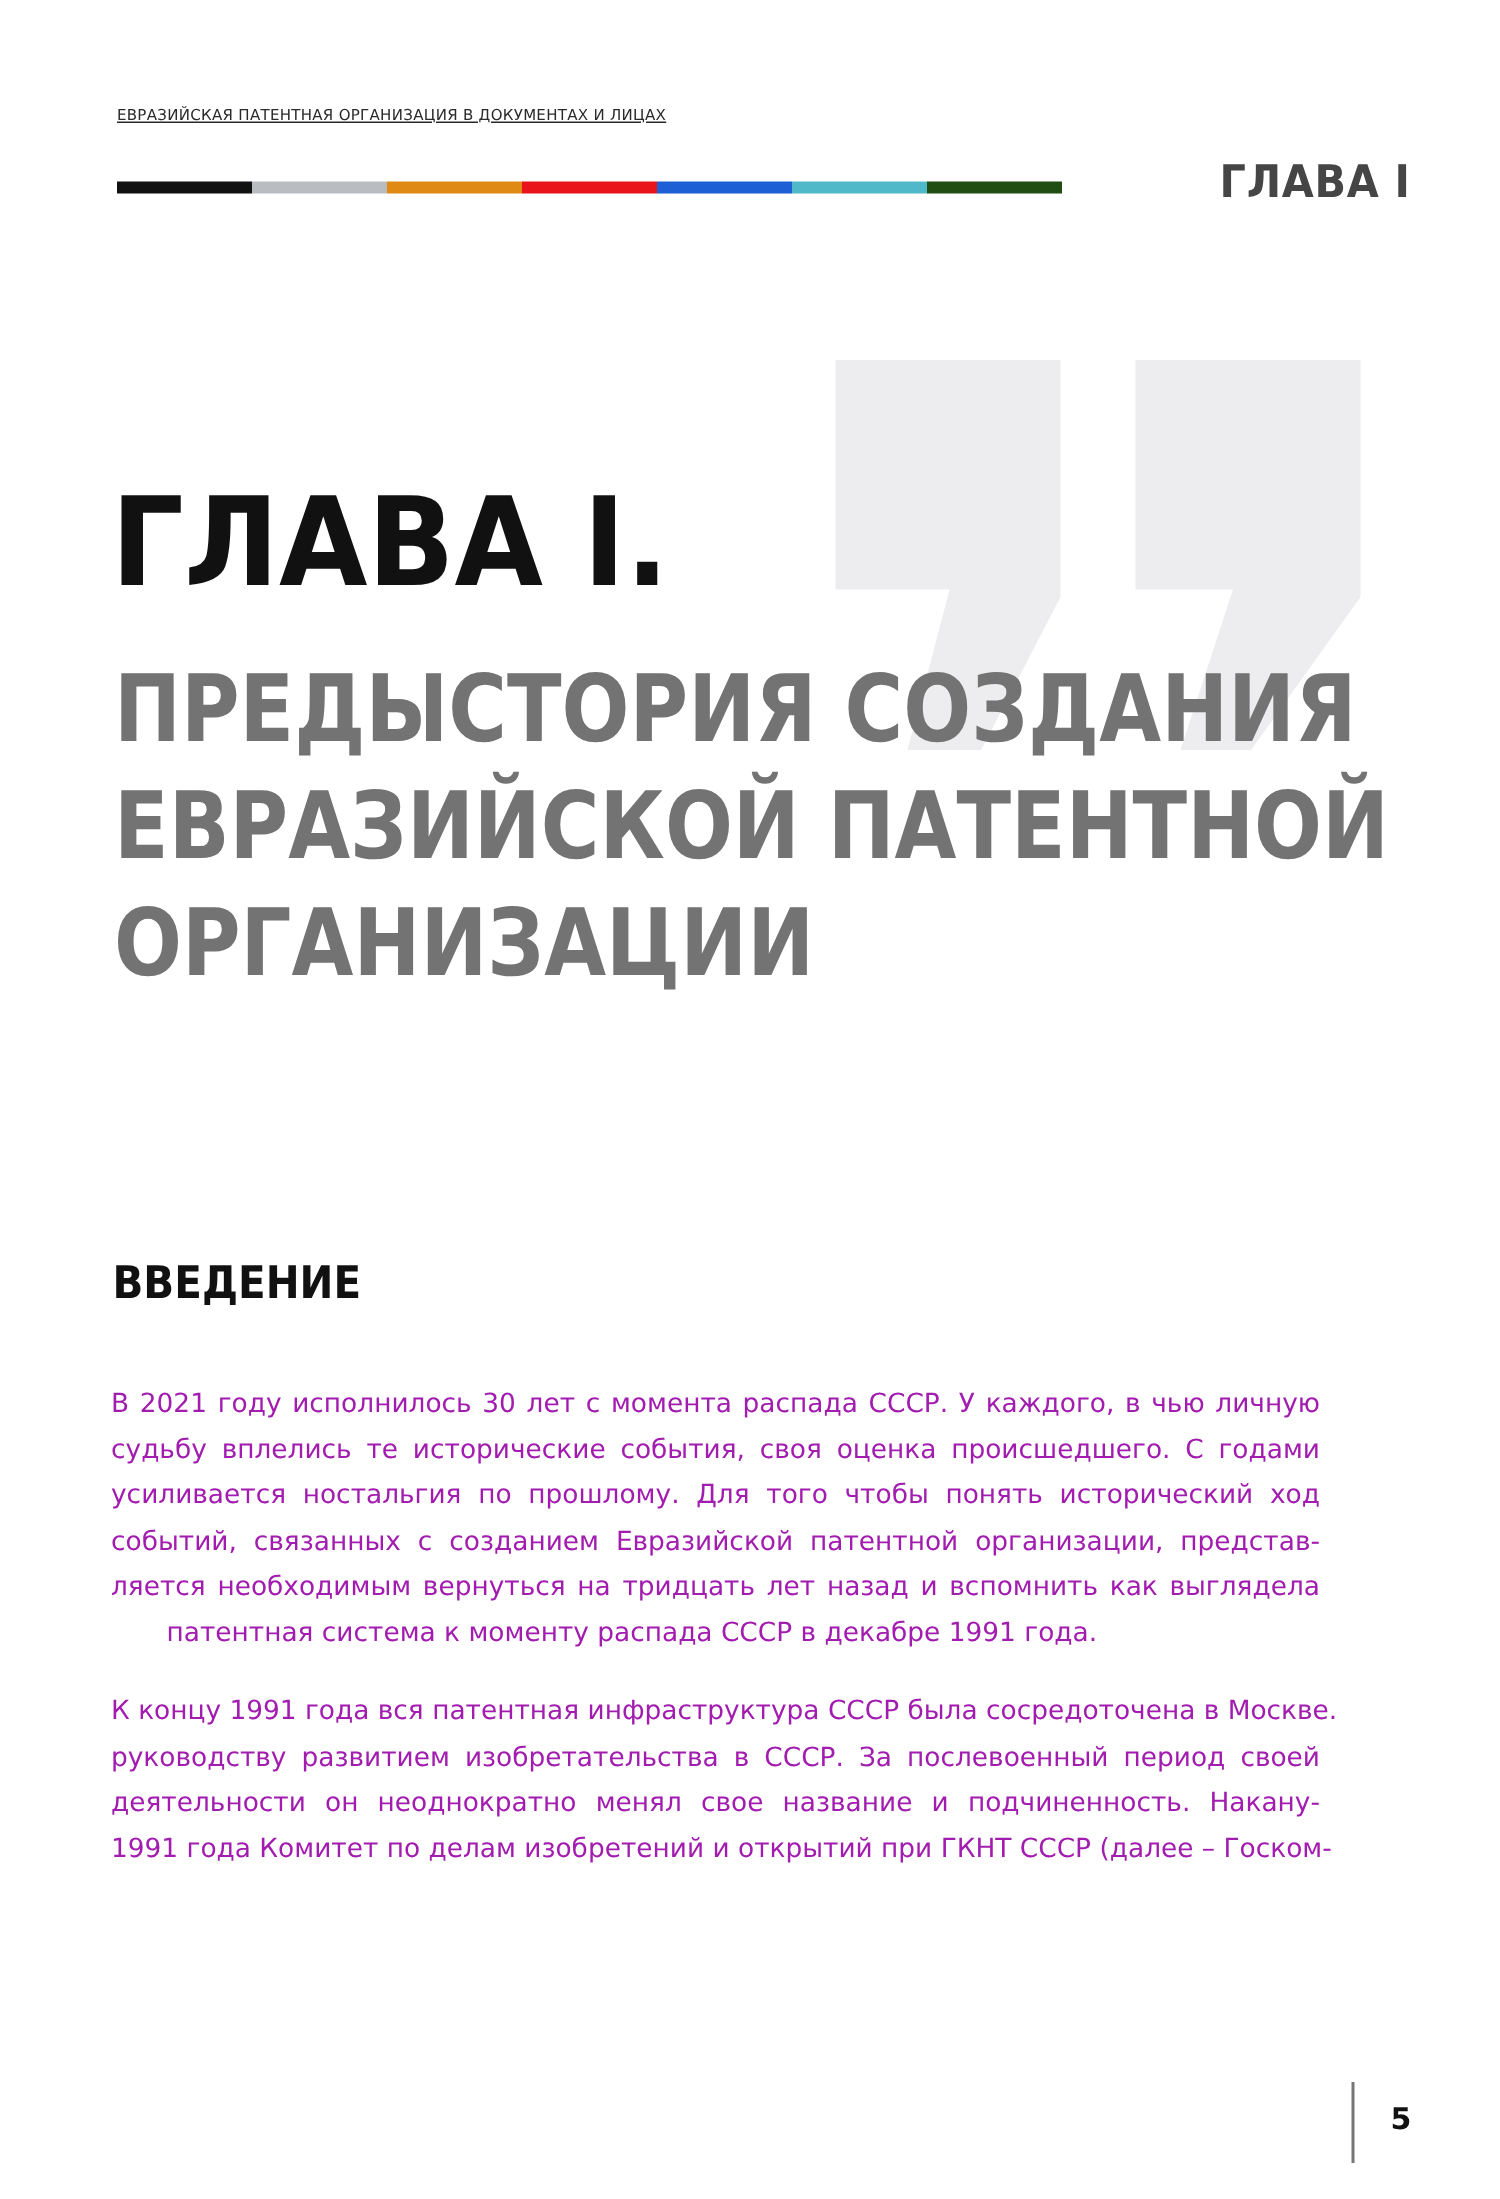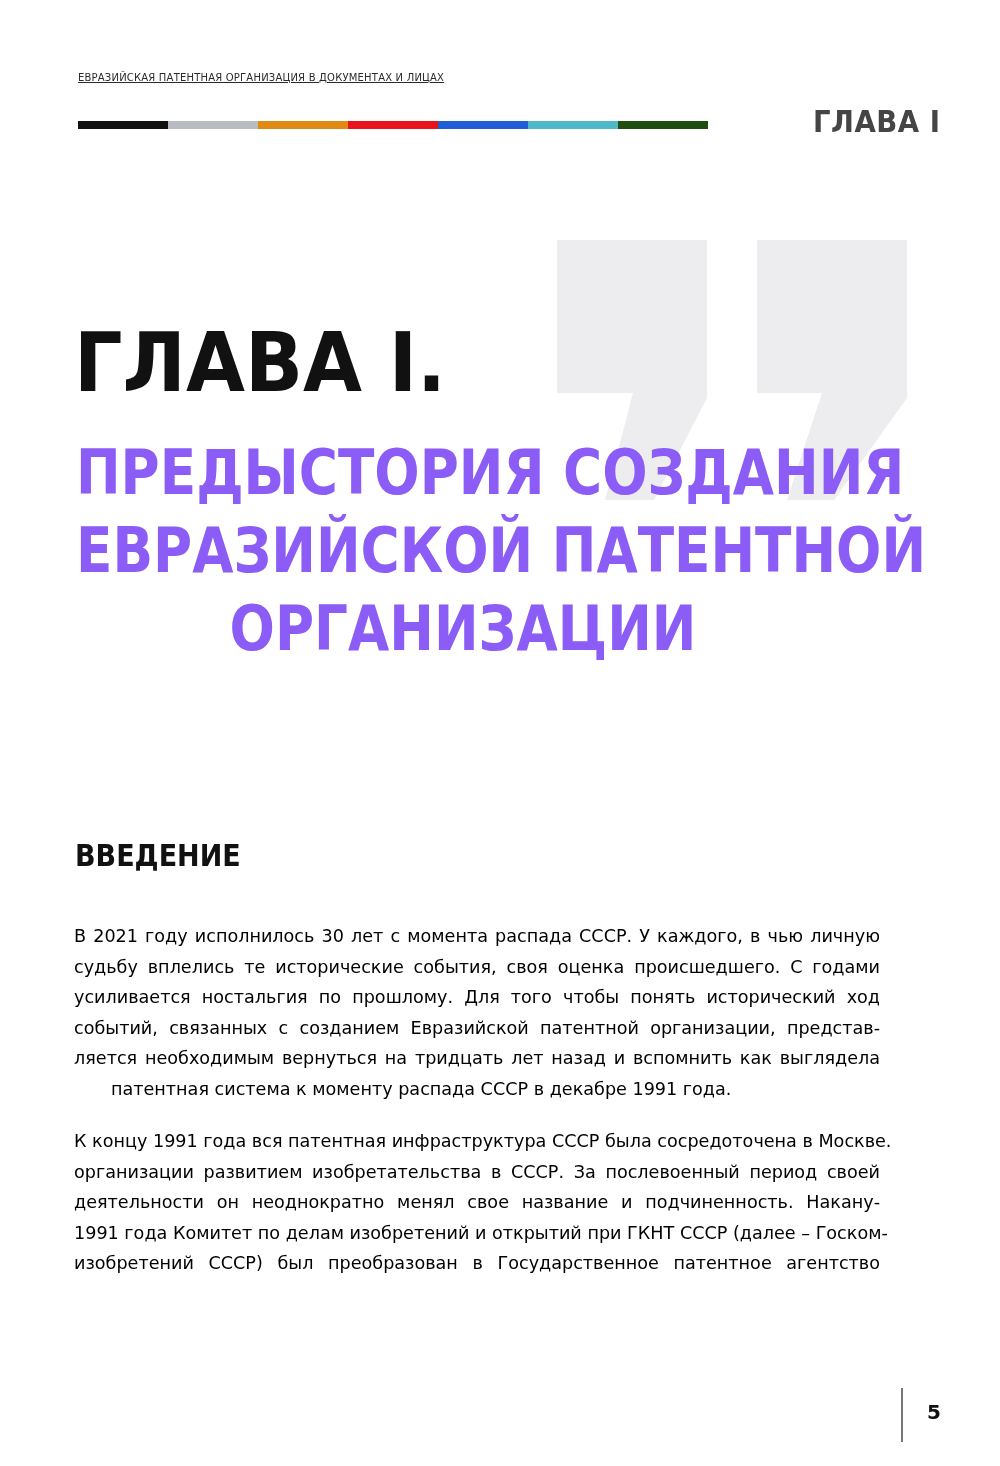--- a/index.html
+++ b/index.html
@@ -24,33 +24,33 @@
   .quote-mark { position: absolute; left: 0; top: 0; width: 1000px; height: 1466px; pointer-events: none; }
   .chapter-number {
     position: absolute; left: 74px; top: 318px;
     font-family: "DejaVu Sans", sans-serif; font-weight: bold;
     font-size: 82px; line-height: 90px; color: #111; white-space: nowrap;
     transform: scaleX(0.93); transform-origin: left center;
   }
   .chapter-title {
     position: absolute; left: 76px; top: 434px; width: 900px;
     font-family: "DejaVu Sans", sans-serif; font-weight: bold;
-    font-size: 62px; line-height: 78px; color: #8b5cf6; white-space: nowrap; text-align: center;
+    font-size: 62px; line-height: 78px; color: #737373; white-space: nowrap;
   }
   .chapter-title div { transform: scaleX(0.86); transform-origin: left center; }
   .section-heading {
     position: absolute; left: 75px; top: 838px;
     font-family: "DejaVu Sans", sans-serif; font-weight: bold;
     font-size: 30px; color: #111; white-space: nowrap;
     transform: scaleX(0.9); transform-origin: left center;
   }
   .body-text {
     position: absolute; left: 74px; width: 806px;
     font-family: "DejaVu Sans", sans-serif; font-size: 17.6px; line-height: 30.5px;
-    color: #000000;
+    color: #a21caf;
   }
   .body-text .line { white-space: nowrap; text-align: justify; text-align-last: justify; display: block; }
   .body-text .line.last { text-align-last: left; margin-left: 37px; }
   .p1 { top: 921px; }
   .p2 { top: 1126px; }
   .folio-rule { position: absolute; left: 901px; top: 1388px; width: 2px; height: 54px; background: #777; }
   .page-number {
     position: absolute; left: 927px; top: 1400px;
     font-family: "DejaVu Sans", sans-serif; font-weight: bold; font-size: 20px; color: #111;
   }
@@ -93,21 +93,20 @@
     <span class="line">В 2021 году исполнилось 30 лет с момента распада СССР. У каждого, в чью личную</span>
     <span class="line">судьбу вплелись те исторические события, своя оценка происшедшего. С годами</span>
     <span class="line">усиливается ностальгия по прошлому. Для того чтобы понять исторический ход</span>
     <span class="line">событий, связанных с созданием Евразийской патентной организации, представ-</span>
     <span class="line">ляется необходимым вернуться на тридцать лет назад и вспомнить как выглядела</span>
     <span class="line last">патентная система к моменту распада СССР в декабре 1991 года.</span>
   </div>
 
   <div class="body-text p2">
     <span class="line">К концу 1991 года вся патентная инфраструктура СССР была сосредоточена в Москве.</span>
-    <span class="line">организации развитием изобретательства в СССР. За послевоенный период своей</span>
+    <span class="line">руководству развитием изобретательства в СССР. За послевоенный период своей</span>
     <span class="line">деятельности он неоднократно менял свое название и подчиненность. Накану-</span>
     <span class="line">1991 года Комитет по делам изобретений и открытий при ГКНТ СССР (далее – Госком-</span>
-    <span class="line">изобретений СССР) был преобразован в Государственное патентное агентство</span>
   </div>
 
   <div class="folio-rule"></div>
   <div class="page-number">5</div>
 </div>
 
 </body></html>

